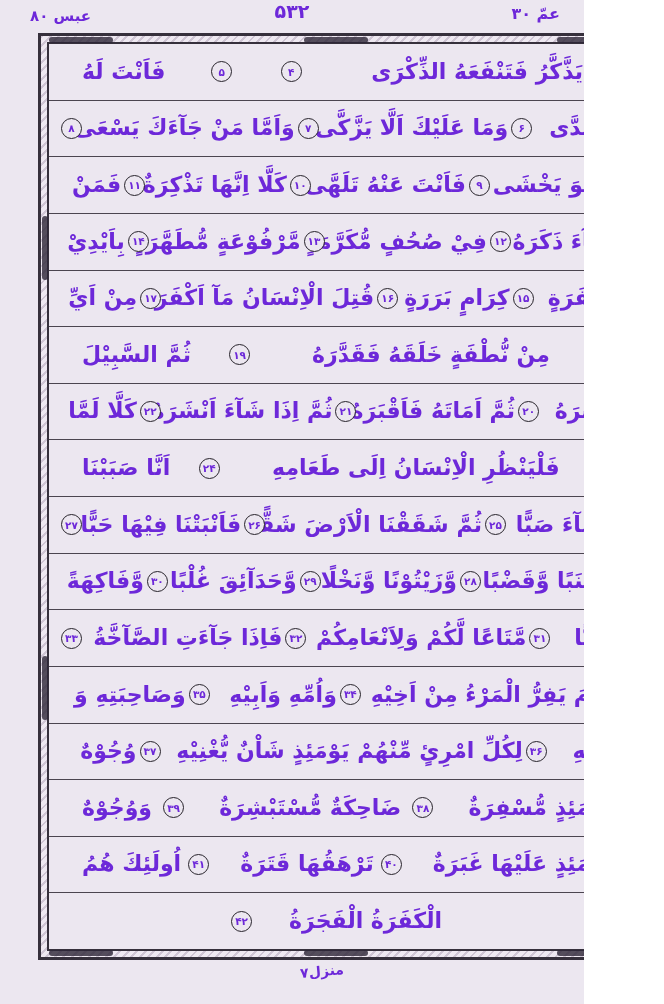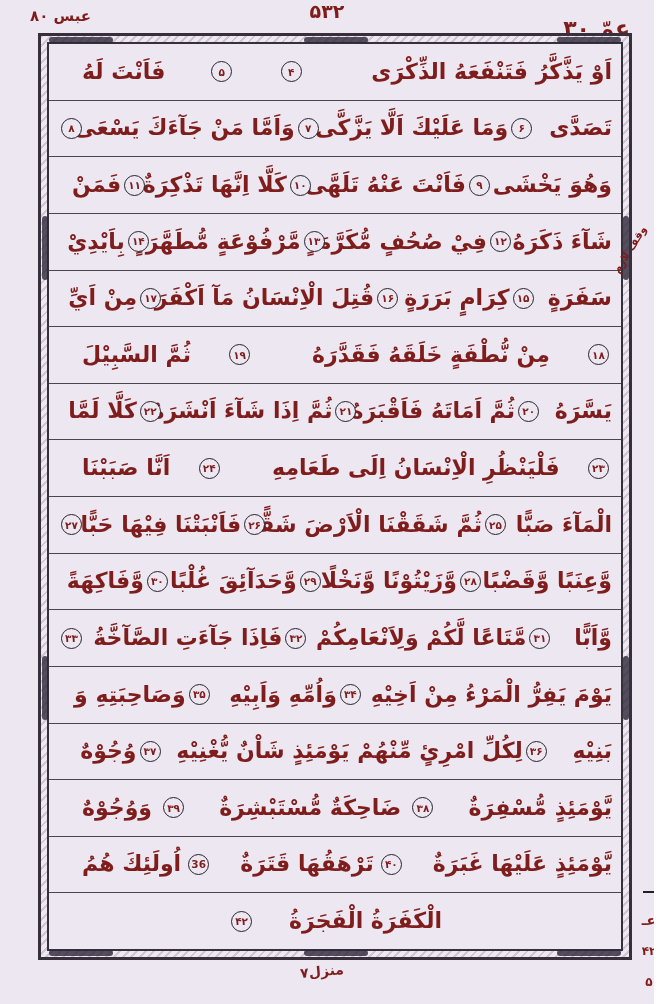--- a/index.html
+++ b/index.html
@@ -1,27 +1,27 @@
 <!DOCTYPE html>
 <html lang="ar" dir="ltr"><head>
 <meta charset="utf-8">
 <style>
   html,body{margin:0;padding:0;}
   .page{
     position:relative;
-    width:654px;height:1004px;
+    width:584px;height:1004px;
     background:#ece7f0;
     font-family:"DejaVu Sans",sans-serif;
-    color:#7f1d1d;
+    color:#6d28d9;
     overflow:hidden;
   }
   
   .hdr-surah{position:absolute;left:30px;top:7px;font-size:15px;font-weight:bold;direction:rtl;}
   .hdr-page{position:absolute;left:50%;top:0px;transform:translateX(-50%);font-size:19px;font-weight:bold;direction:rtl;letter-spacing:1px;}
-  .hdr-juz{position:absolute;right:24px;top:16px;font-size:22px;font-weight:bold;direction:rtl;}
+  .hdr-juz{position:absolute;right:24px;top:4px;font-size:16px;font-weight:bold;direction:rtl;}
   
   .frame{
     position:absolute;left:38px;top:33px;width:594px;height:927px;
     box-sizing:border-box;
     border:3px solid #36303c;
     padding:6px;
     background:
       repeating-linear-gradient(135deg,#cfc5d4 0 2px,#eee8f1 2px 6px);
   }
   .ornament{position:absolute;background:rgba(45,38,55,.8);border-radius:4px;}
@@ -197,21 +197,21 @@
           <span class="ayah-text">يَّوْمَئِذٍ مُّسْفِرَةٌ</span>
           <span class="verse-marker">۳۸</span>
           <span class="ayah-text">ضَاحِكَةٌ مُّسْتَبْشِرَةٌ</span>
           <span class="verse-marker">۳۹</span>
           <span class="ayah-text">وَوُجُوْهٌ</span>
         </div>
         <div class="line">
           <span class="ayah-text">يَّوْمَئِذٍ عَلَيْهَا غَبَرَةٌ</span>
           <span class="verse-marker">۴۰</span>
           <span class="ayah-text">تَرْهَقُهَا قَتَرَةٌ</span>
-          <span class="verse-marker">36</span>
+          <span class="verse-marker">۴۱</span>
           <span class="ayah-text">اُولَئِكَ هُمُ</span>
         </div>
         <div class="line centered">
           <span class="ayah-text">الْكَفَرَةُ الْفَجَرَةُ</span>
           <span class="verse-marker">۴۲</span>
         </div>
         <div style="display:contents" id="mushaf-lines"></div>
     </div>
   </div>
 

